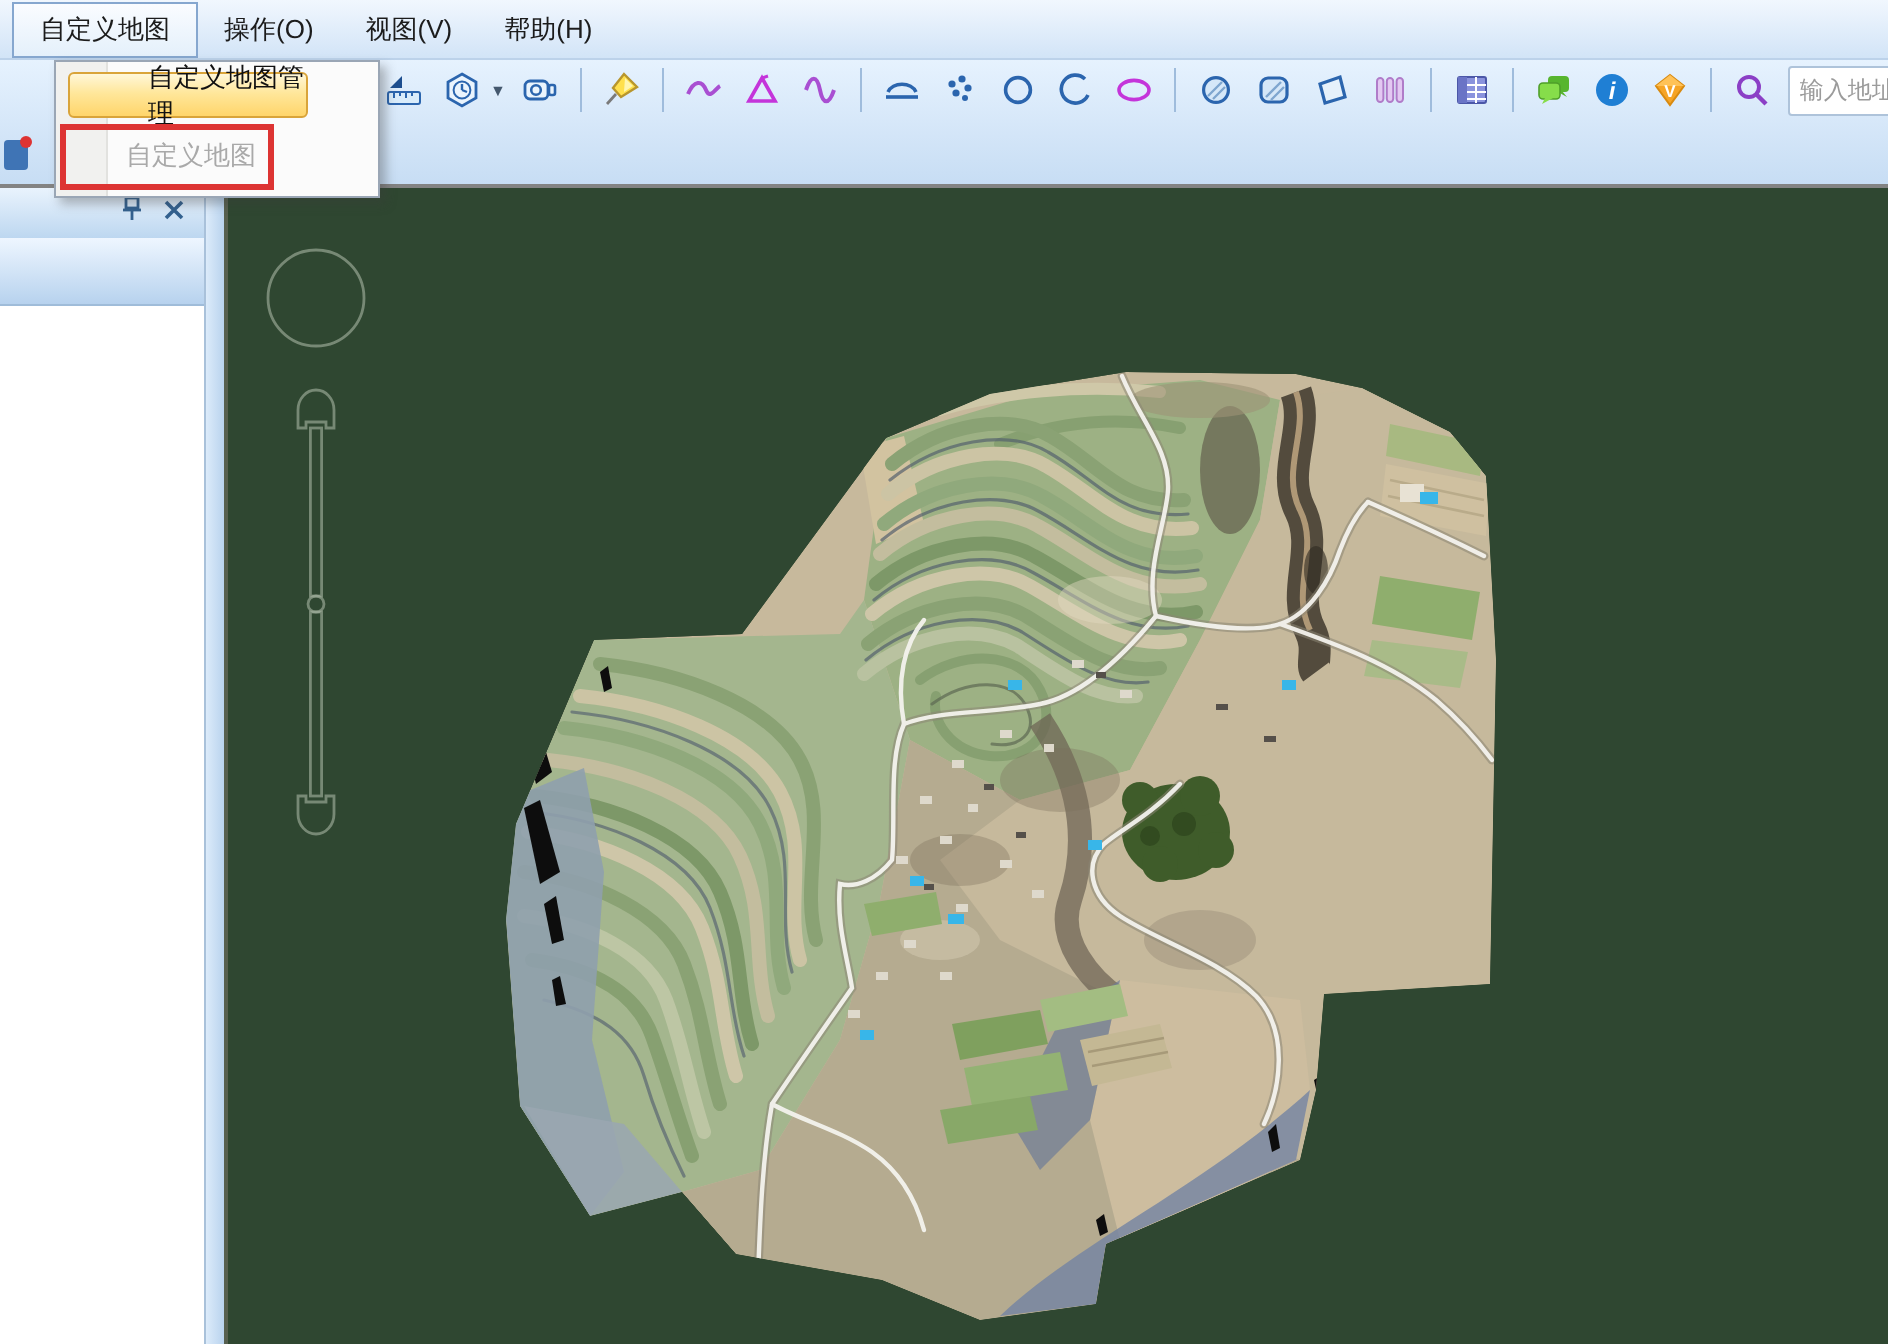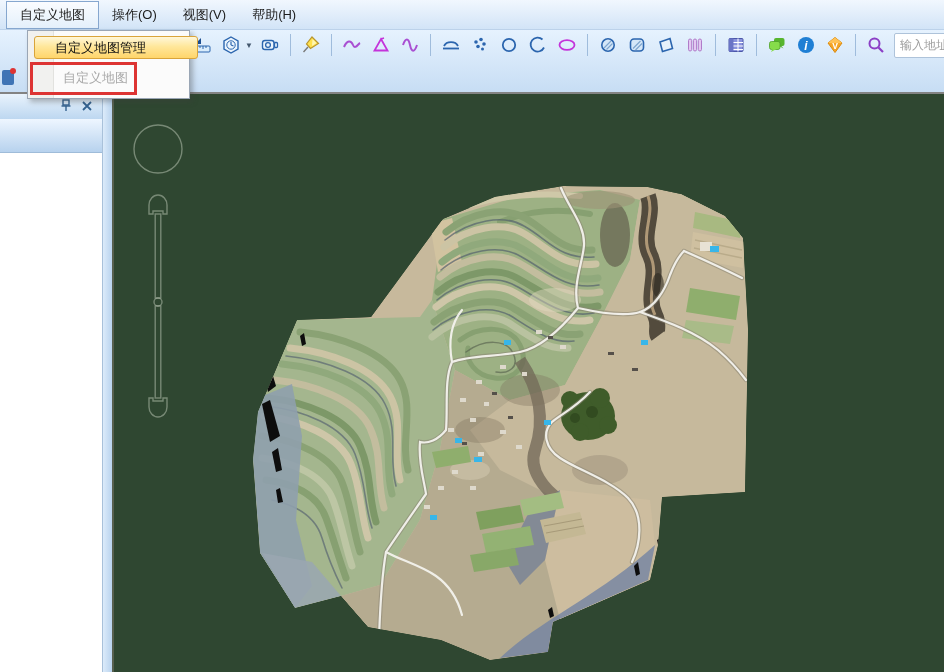--- a/index.html
+++ b/index.html
@@ -22,23 +22,23 @@
   .tcaret{font-size:8px;color:#44586e;margin:0 6px 0 -4px;flex:0 0 auto;}
   .search-box{height:23px;width:110px;border:1px solid #aec3da;border-radius:2px;background:#fff;
     font-size:12px;padding:0 5px;color:#444;flex:0 0 auto;}
   .search-box::placeholder{color:#9b9b9b;}
   .sliver{position:absolute;left:2px;top:40px;width:12px;height:15px;background:#3f74b5;border-radius:2px;}
   .sliver:after{content:"";position:absolute;right:-2px;top:-2px;width:6px;height:6px;background:#d33;border-radius:50%;}
   
   .dropdown{position:absolute;left:27px;top:30px;width:161px;height:67px;background:#fbfbfb;
     border:1px solid #9aa6b5;box-shadow:3px 3px 5px rgba(60,60,60,.35);z-index:50;}
   .dd-gutter{position:absolute;left:0;top:0;bottom:0;width:25px;background:#f1f1ef;border-right:1px solid #e2e2df;}
-  .dd-item1{position:absolute;left:6px;top:5px;width:164px;height:23px;border:1px solid #d9a43a;border-radius:3px;
+  .dd-item1{position:absolute;left:6px;top:5px;width:120px;height:23px;border:1px solid #d9a43a;border-radius:3px;
     background:linear-gradient(#fff7d9,#ffe79b 45%,#ffd56b);display:flex;align-items:center;
-    padding-left:20px;box-sizing:border-box;font-size:13px;color:#111;}
+    padding-left:39px;box-sizing:border-box;font-size:13px;color:#111;justify-content:center;}
   .dd-item2{position:absolute;left:0;top:33px;width:161px;height:28px;display:flex;align-items:center;
     padding-left:35px;box-sizing:border-box;font-size:13px;color:#a9a9a9;}
   .red-box{position:absolute;left:30px;top:62px;width:107px;height:33px;border:3px solid #dd3433;
     box-sizing:border-box;z-index:60;}
   
   .mainrow{position:absolute;left:0;top:94px;width:944px;height:578px;display:flex;}
   .panel{width:114px;height:100%;display:flex;flex:0 0 auto;}
   .panel-inner{width:103px;display:flex;flex-direction:column;border-right:1px solid #a9c1da;box-sizing:border-box;}
   .panel-head{height:25px;background:linear-gradient(#e9f3fd,#bdd7f0);display:flex;align-items:center;
     justify-content:flex-end;gap:9px;padding-right:9px;}

